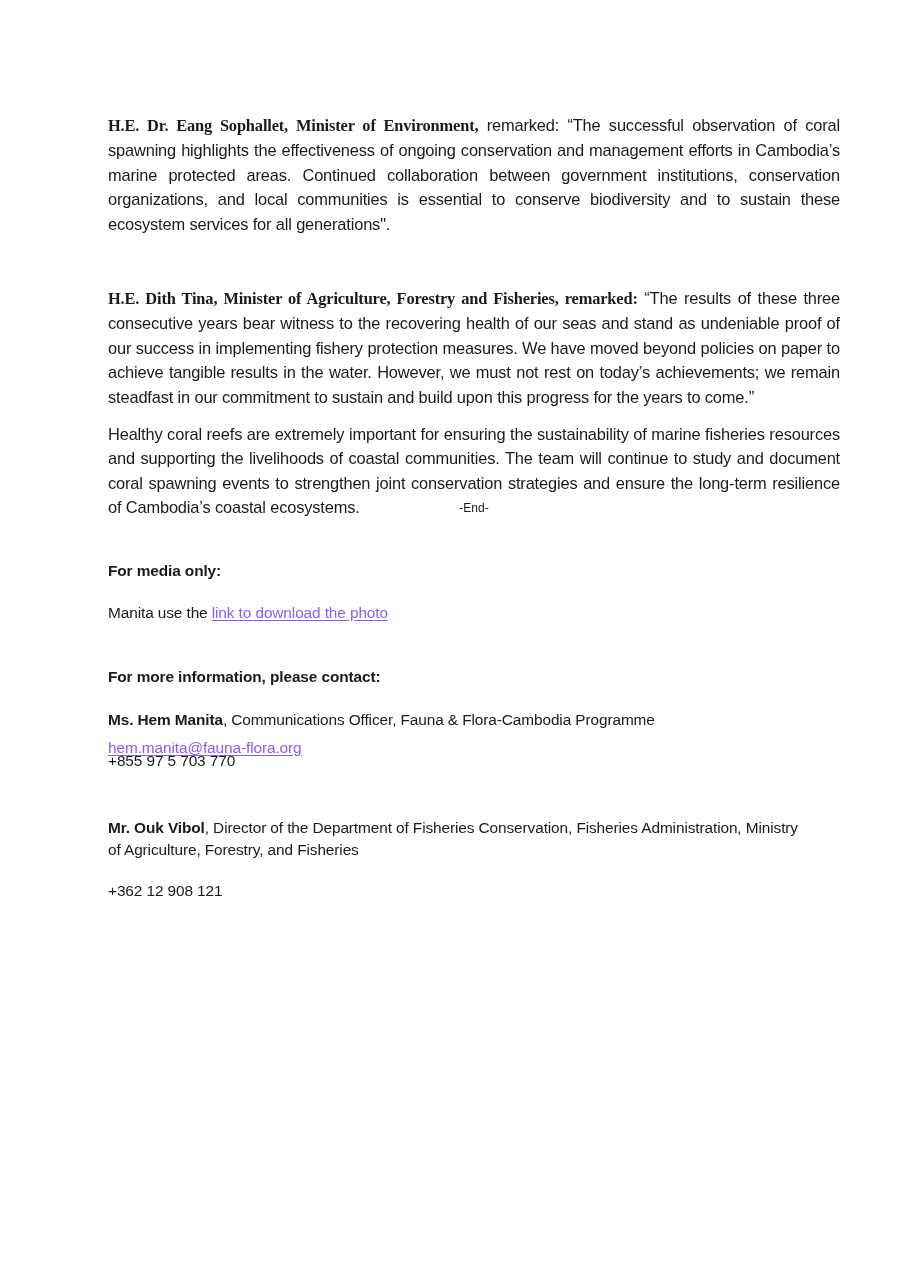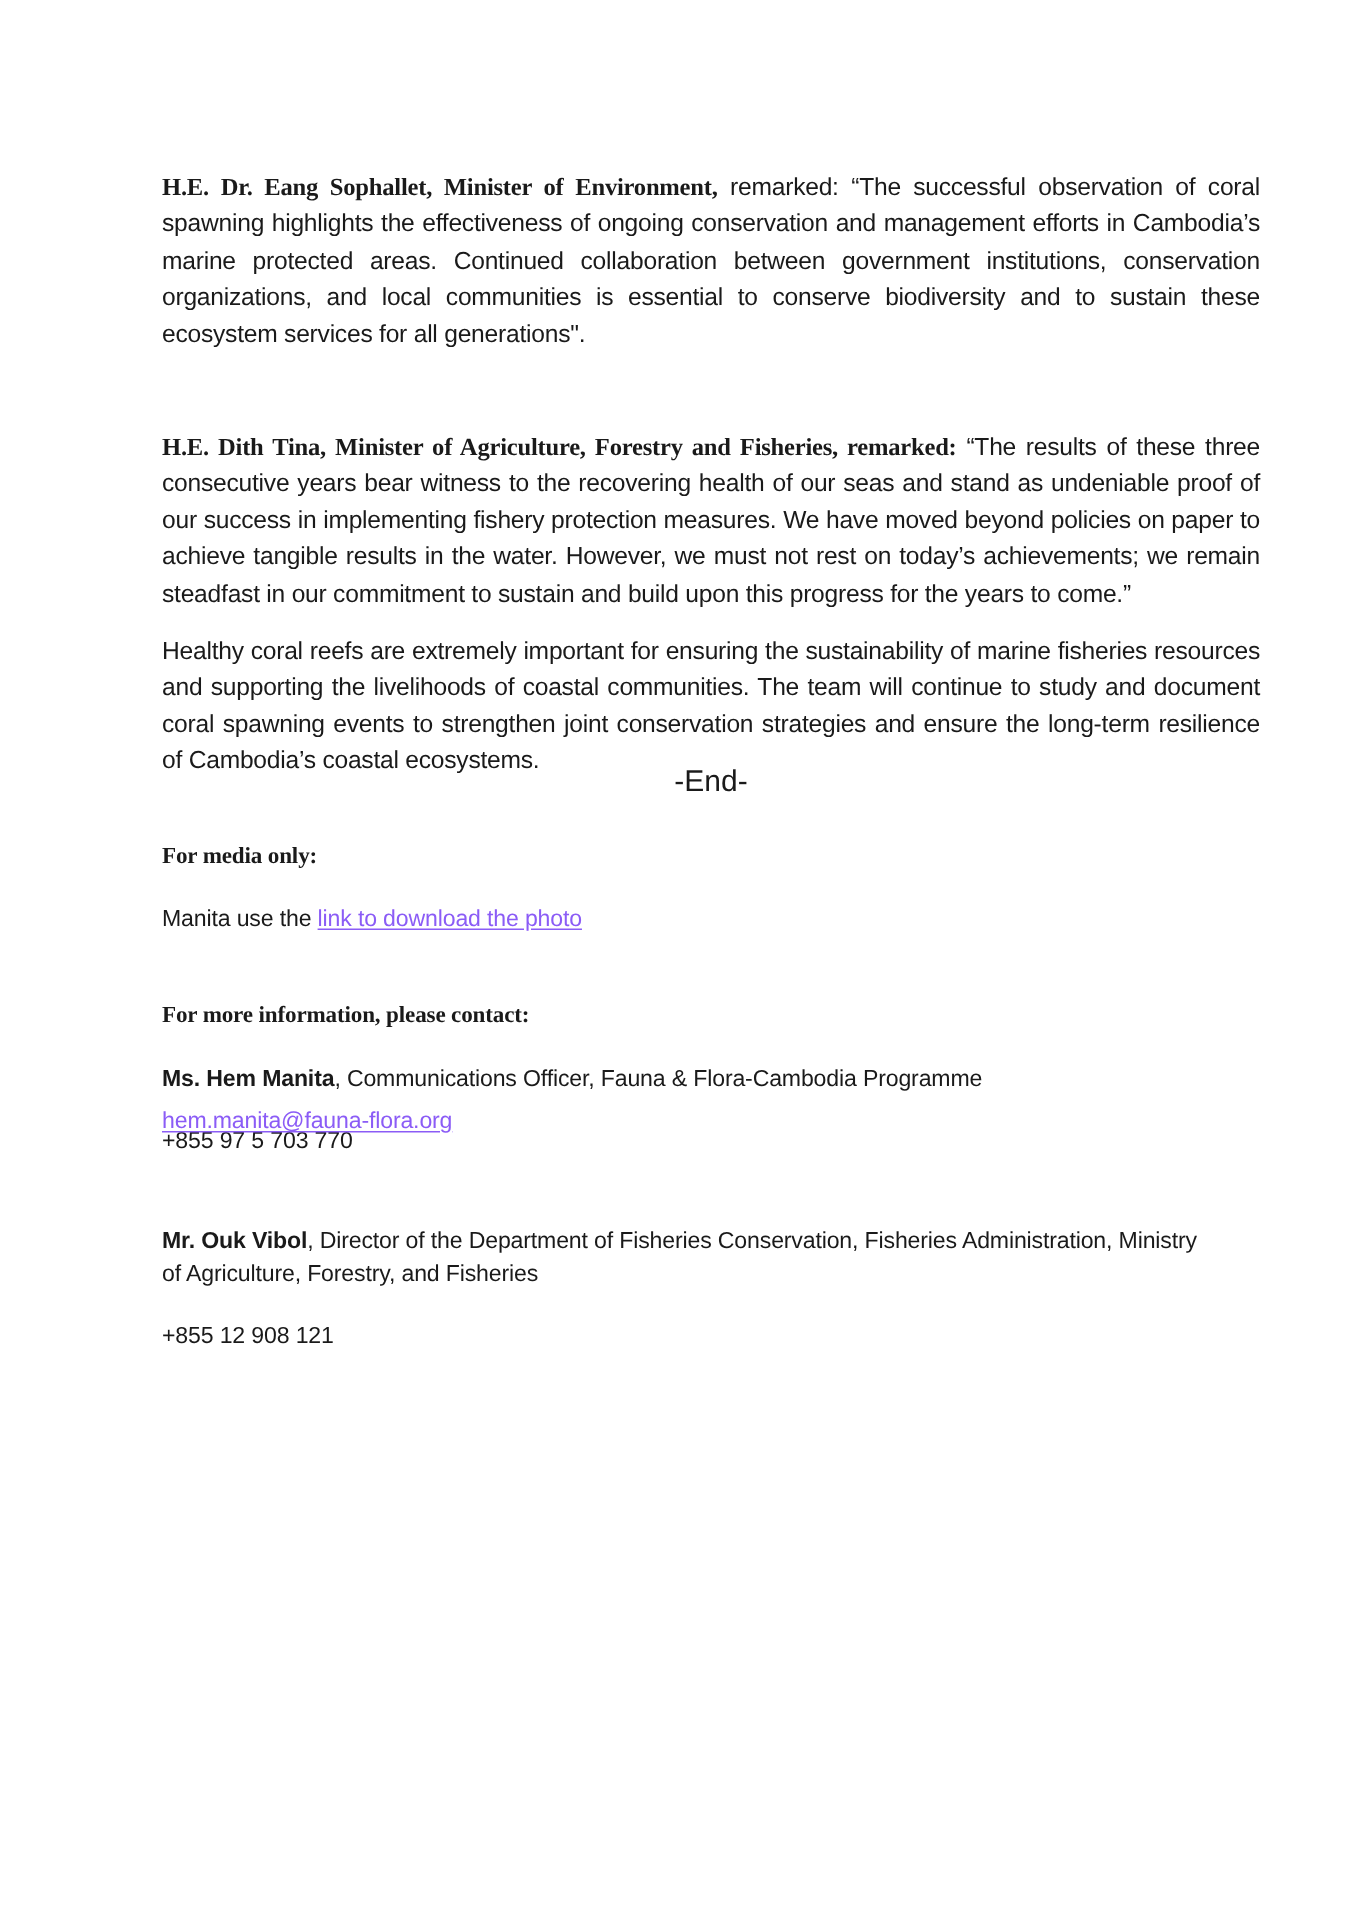--- a/index.html
+++ b/index.html
@@ -9,25 +9,25 @@
   }
   .page { position: absolute; left: 108px; top: 113px; width: 732px; }
   .para {
     font-size: 16.4px; line-height: 24.4px; text-align: justify;
     margin: 0; letter-spacing: -0.15px;
   }
   .para b { font-weight: bold; font-family: Liberation Serif, serif; }
   .p1 { position: absolute; top: 0; }
   .p2 { position: absolute; top: 173px; }
   .p3 { position: absolute; top: 309px; }
-  .end { position: absolute; top: 396px; left: 0; width: 732px; text-align: center;
-         font-size: 20px; line-height: 24px; padding-left: 0; }
+  .end { position: absolute; top: 383px; left: 0; width: 732px; text-align: center;
+         font-size: 12px; line-height: 24px; padding-left: 0; }
   .end span { display: inline-block; margin-left: 0; }
   .small { font-size: 15.4px; line-height: 22px; margin: 0; letter-spacing: -0.1px; }
-  .h { font-weight: bold; font-family: Liberation Serif, serif; }
+  .h { font-weight: bold; }
   .media-h { position: absolute; top: 447px; }
   .media-t { position: absolute; top: 489px; }
   .contact-h { position: absolute; top: 553px; }
   .c1 { position: absolute; top: 596px; }
   .c1phone { position: absolute; top: 637px; }
   .c1email { position: absolute; top: 624px; }
   .c2 { position: absolute; top: 704px; width: 700px; }
   .c2phone { position: absolute; top: 767px; }
   a.link { color: #8b5cf6; text-decoration: underline; text-underline-offset: 2px; }
 </style>
@@ -51,15 +51,15 @@
   <p class="small h contact-h">For more information, please contact:</p>
 
   <p class="small c1"><b>Ms. Hem Manita</b><span>, Communications Officer, Fauna &amp; Flora-Cambodia Programme</span></p>
 
   <p class="small c1phone">+855 97 5 703 770</p>
 
   <p class="small c1email"><a class="link" href="#">hem.manita@fauna-flora.org</a></p>
 
   <p class="small c2"><b>Mr. Ouk Vibol</b><span>, Director of the Department of Fisheries Conservation, Fisheries Administration, Ministry of Agriculture, Forestry, and Fisheries</span></p>
 
-  <p class="small c2phone">+855 12 908 121</p>
+  <p class="small c2phone">+362 12 908 121</p>
 
 </div>
 
 </body></html>

